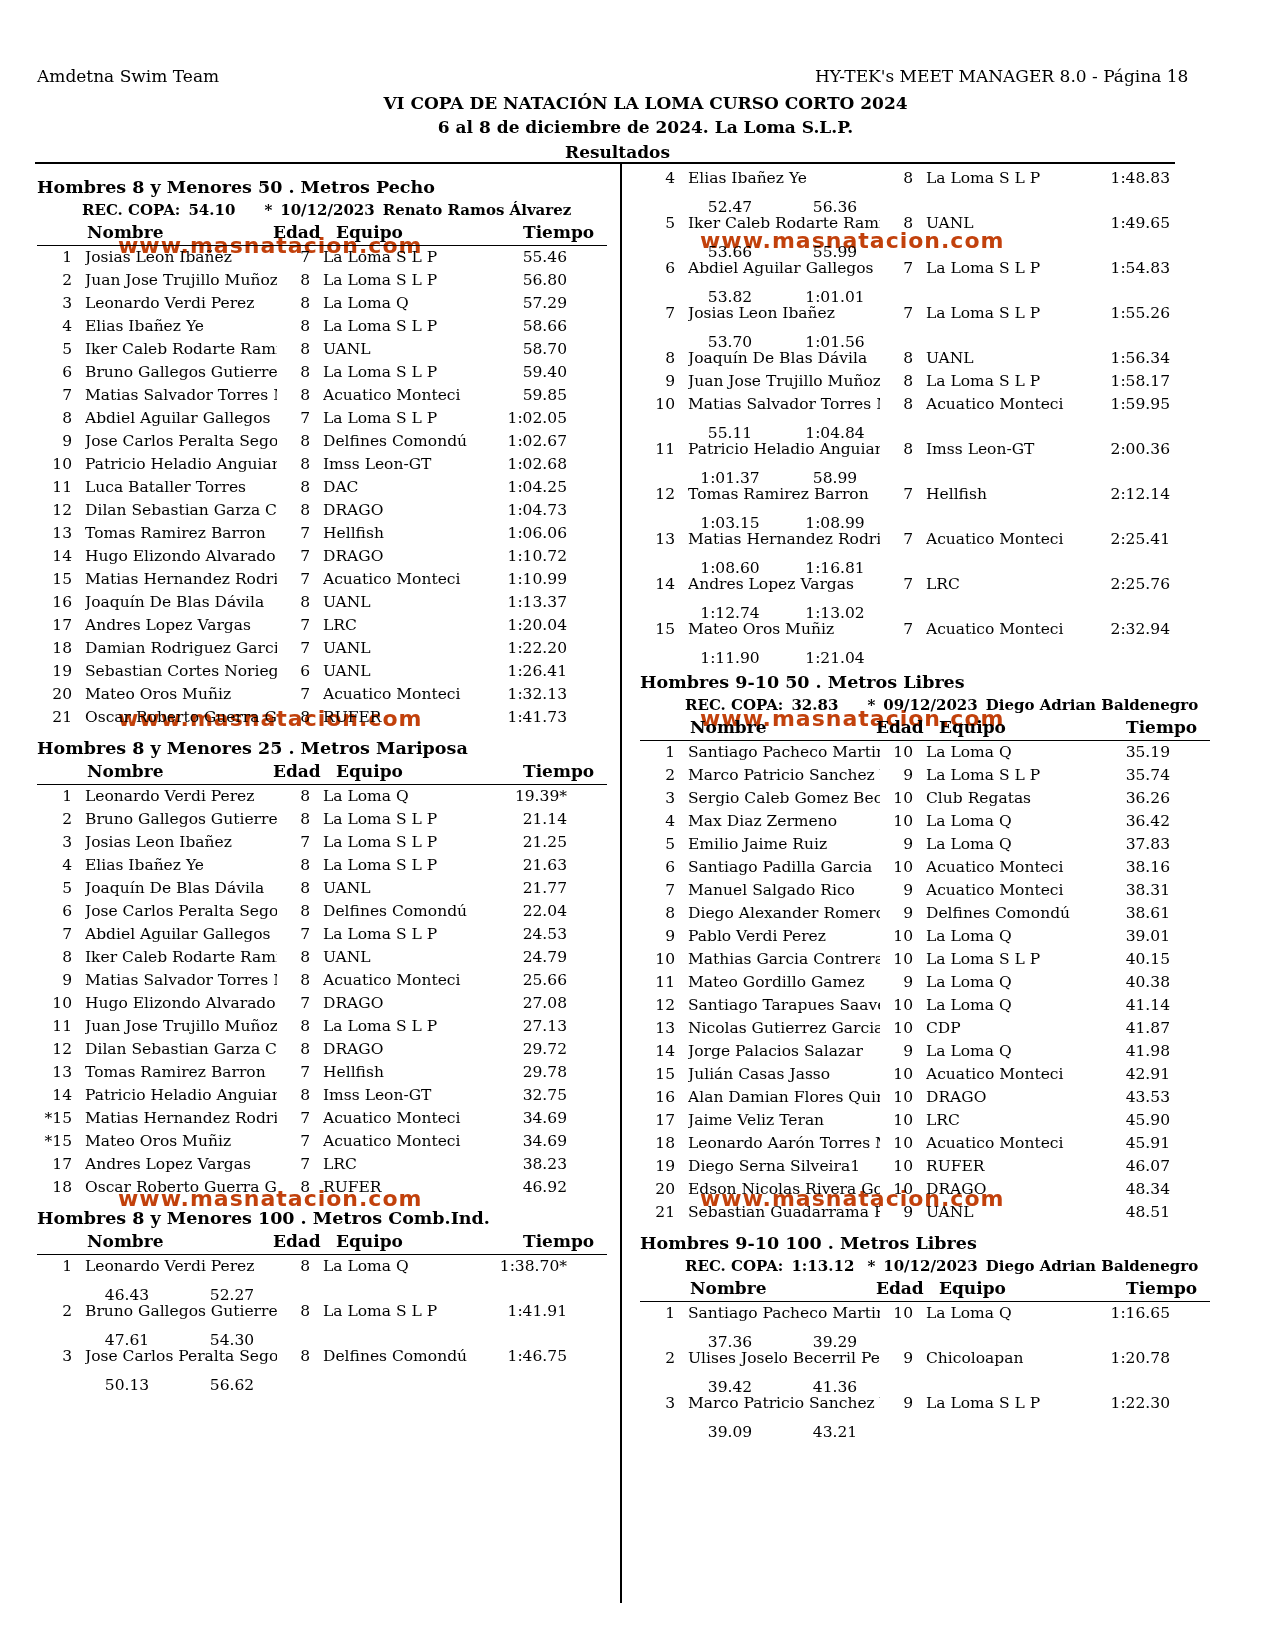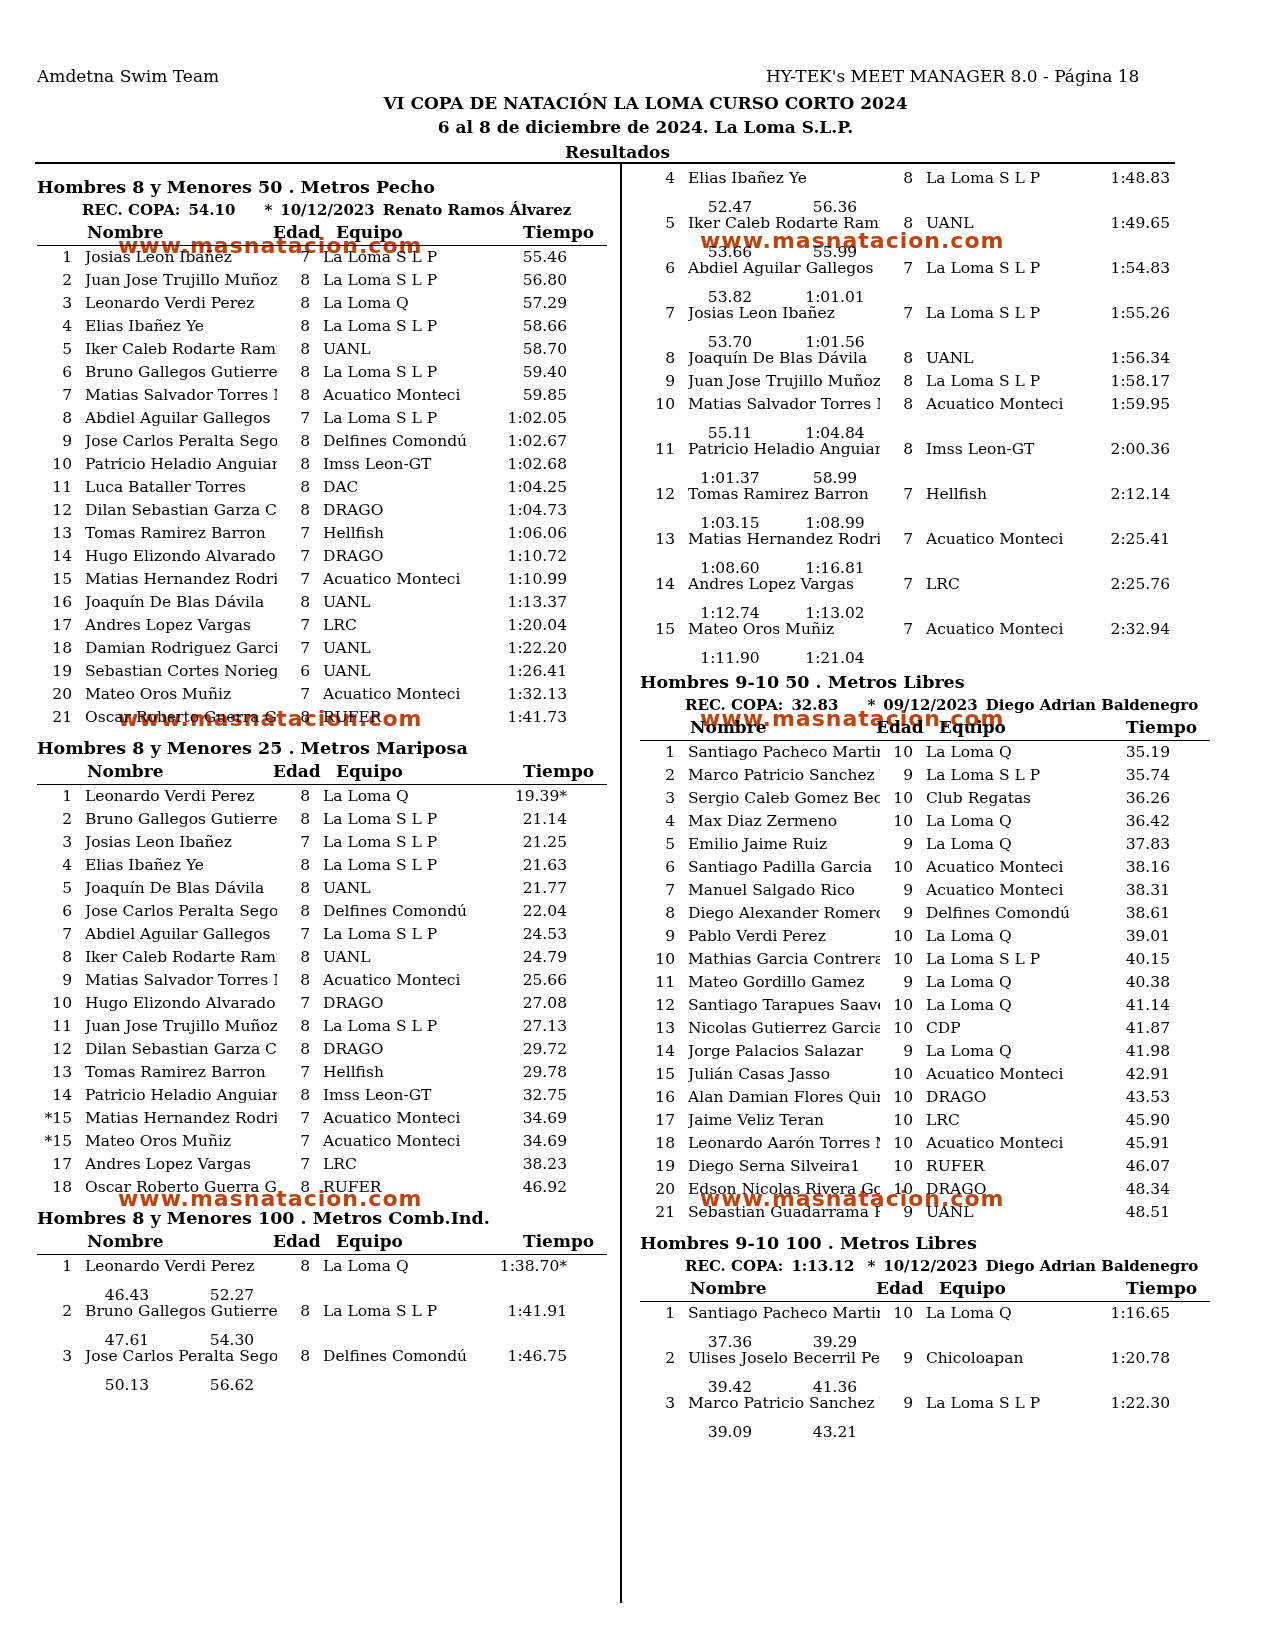--- a/index.html
+++ b/index.html
@@ -3,21 +3,21 @@
 <meta charset="utf-8">
 <style>
   html, body { margin: 0; padding: 0; background: #ffffff; }
   body {
     width: 1275px; height: 1650px; position: relative; overflow: hidden;
     font-family: "DejaVu Serif", "Liberation Serif", serif;
     color: #000;
   }
   .page-header { position: absolute; left: 0; top: 0; width: 1275px; }
   .hdr-left { position: absolute; left: 37px; top: 66px; font-size: 17px; }
-  .hdr-right { position: absolute; left: 766px; top: 66px; font-size: 17px; }
+  .hdr-right { position: absolute; left: 815px; top: 66px; font-size: 17px; }
   .hdr-title { position: absolute; left: 8px; width: 1275px; text-align: center; font-weight: bold; font-size: 17px; }
   .t1 { top: 93px; }
   .t2 { top: 117px; }
   .t3 { top: 142px; left: 0; width: 1235px; text-align: center; }
   .top-rule { position: absolute; left: 35px; top: 162px; width: 1140px; height: 2px; background: #000; }
   .divider { position: absolute; left: 620px; top: 163px; width: 2px; height: 1440px; background: #000; }
 
   .col { position: absolute; top: 175px; width: 570px; }
   .col-left { left: 37px; }
   .col-right { left: 640px; top: 167px; }

